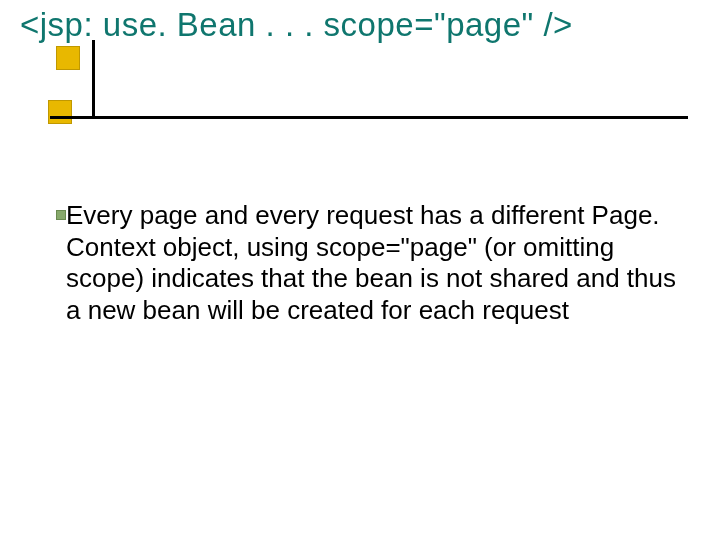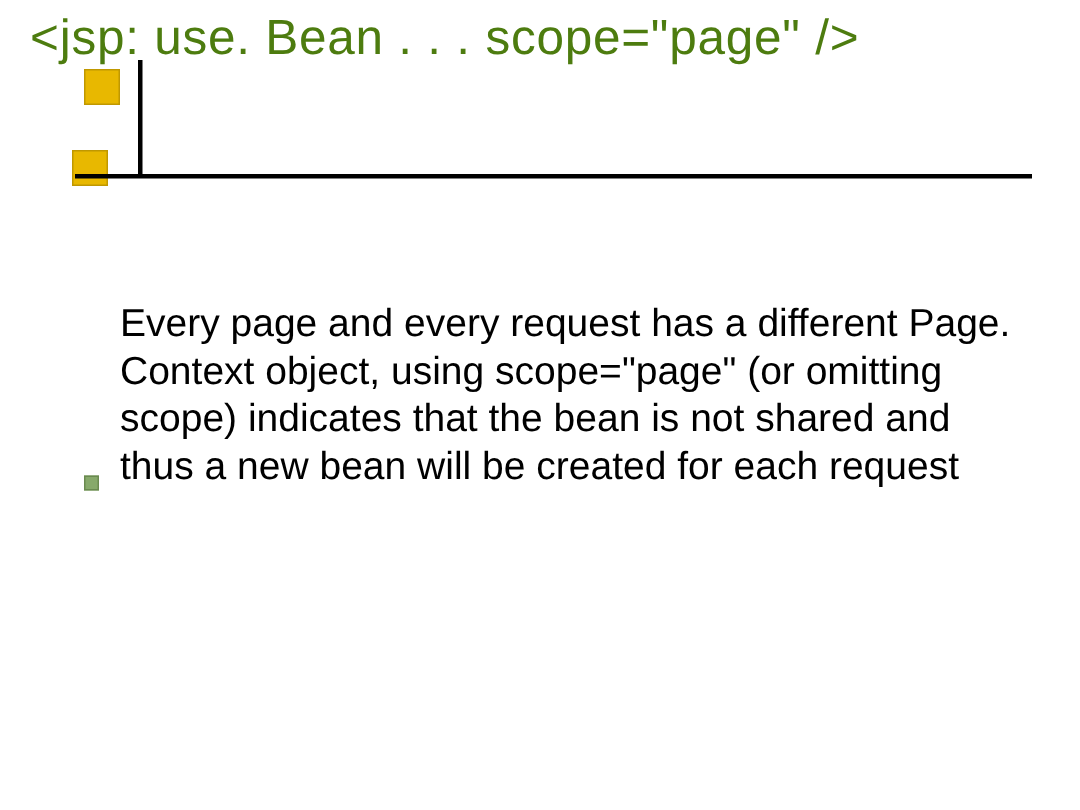--- a/index.html
+++ b/index.html
@@ -15,21 +15,21 @@
     width: 100%;
     height: 100%;
     padding: 6px 18px 0 18px;
   }
   .title-area {
     position: relative;
     margin-bottom: 80px;
   }
   .title-text {
     font-size: 33px;
-    color: #4d7c0f;
+    color: #0f766e;
     font-weight: normal;
     letter-spacing: 0.5px;
     padding-left: 2px;
   }
   .title-deco {
     position: relative;
     height: 70px;
     margin-top: 6px;
   }
   .deco-vline {
@@ -65,22 +65,21 @@
     height: 24px;
     background: #e8b800;
     border: 1px solid #c09800;
   }
   .body-area {
     padding-left: 38px;
     padding-right: 20px;
   }
   .bullet-row {
     display: flex;
-    align-items: flex-end;
-    gap: 14px;
+    align-items: flex-start;
   }
   .bullet-mark {
     width: 10px;
     height: 10px;
     background: #87a96b;
     border: 1px solid #6a8a50;
     margin-top: 10px;
     flex-shrink: 0;
   }
   .bullet-text {

